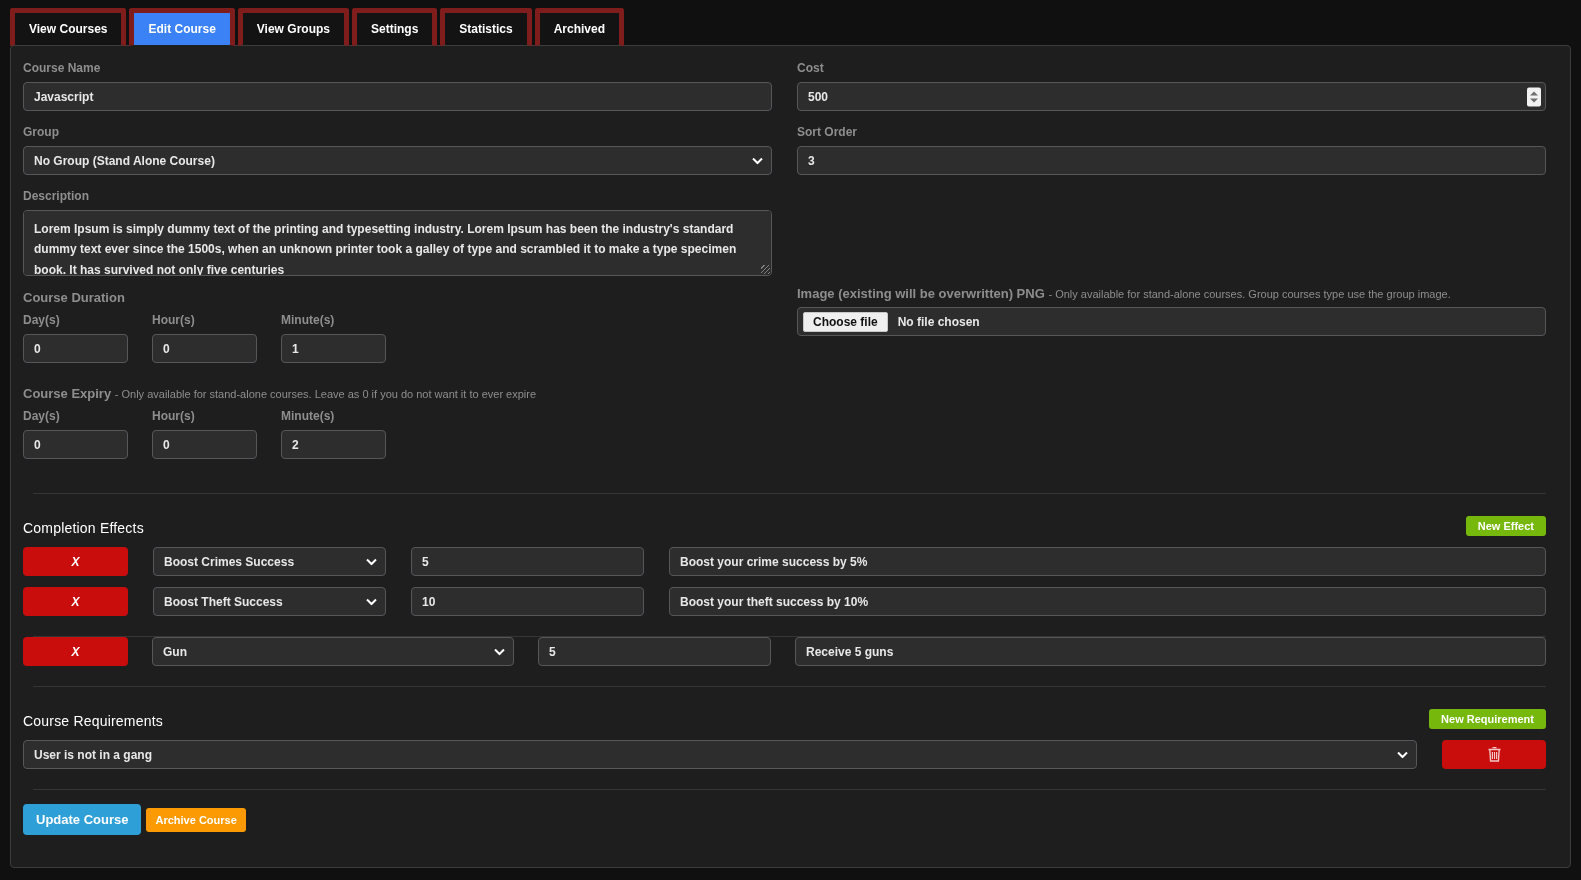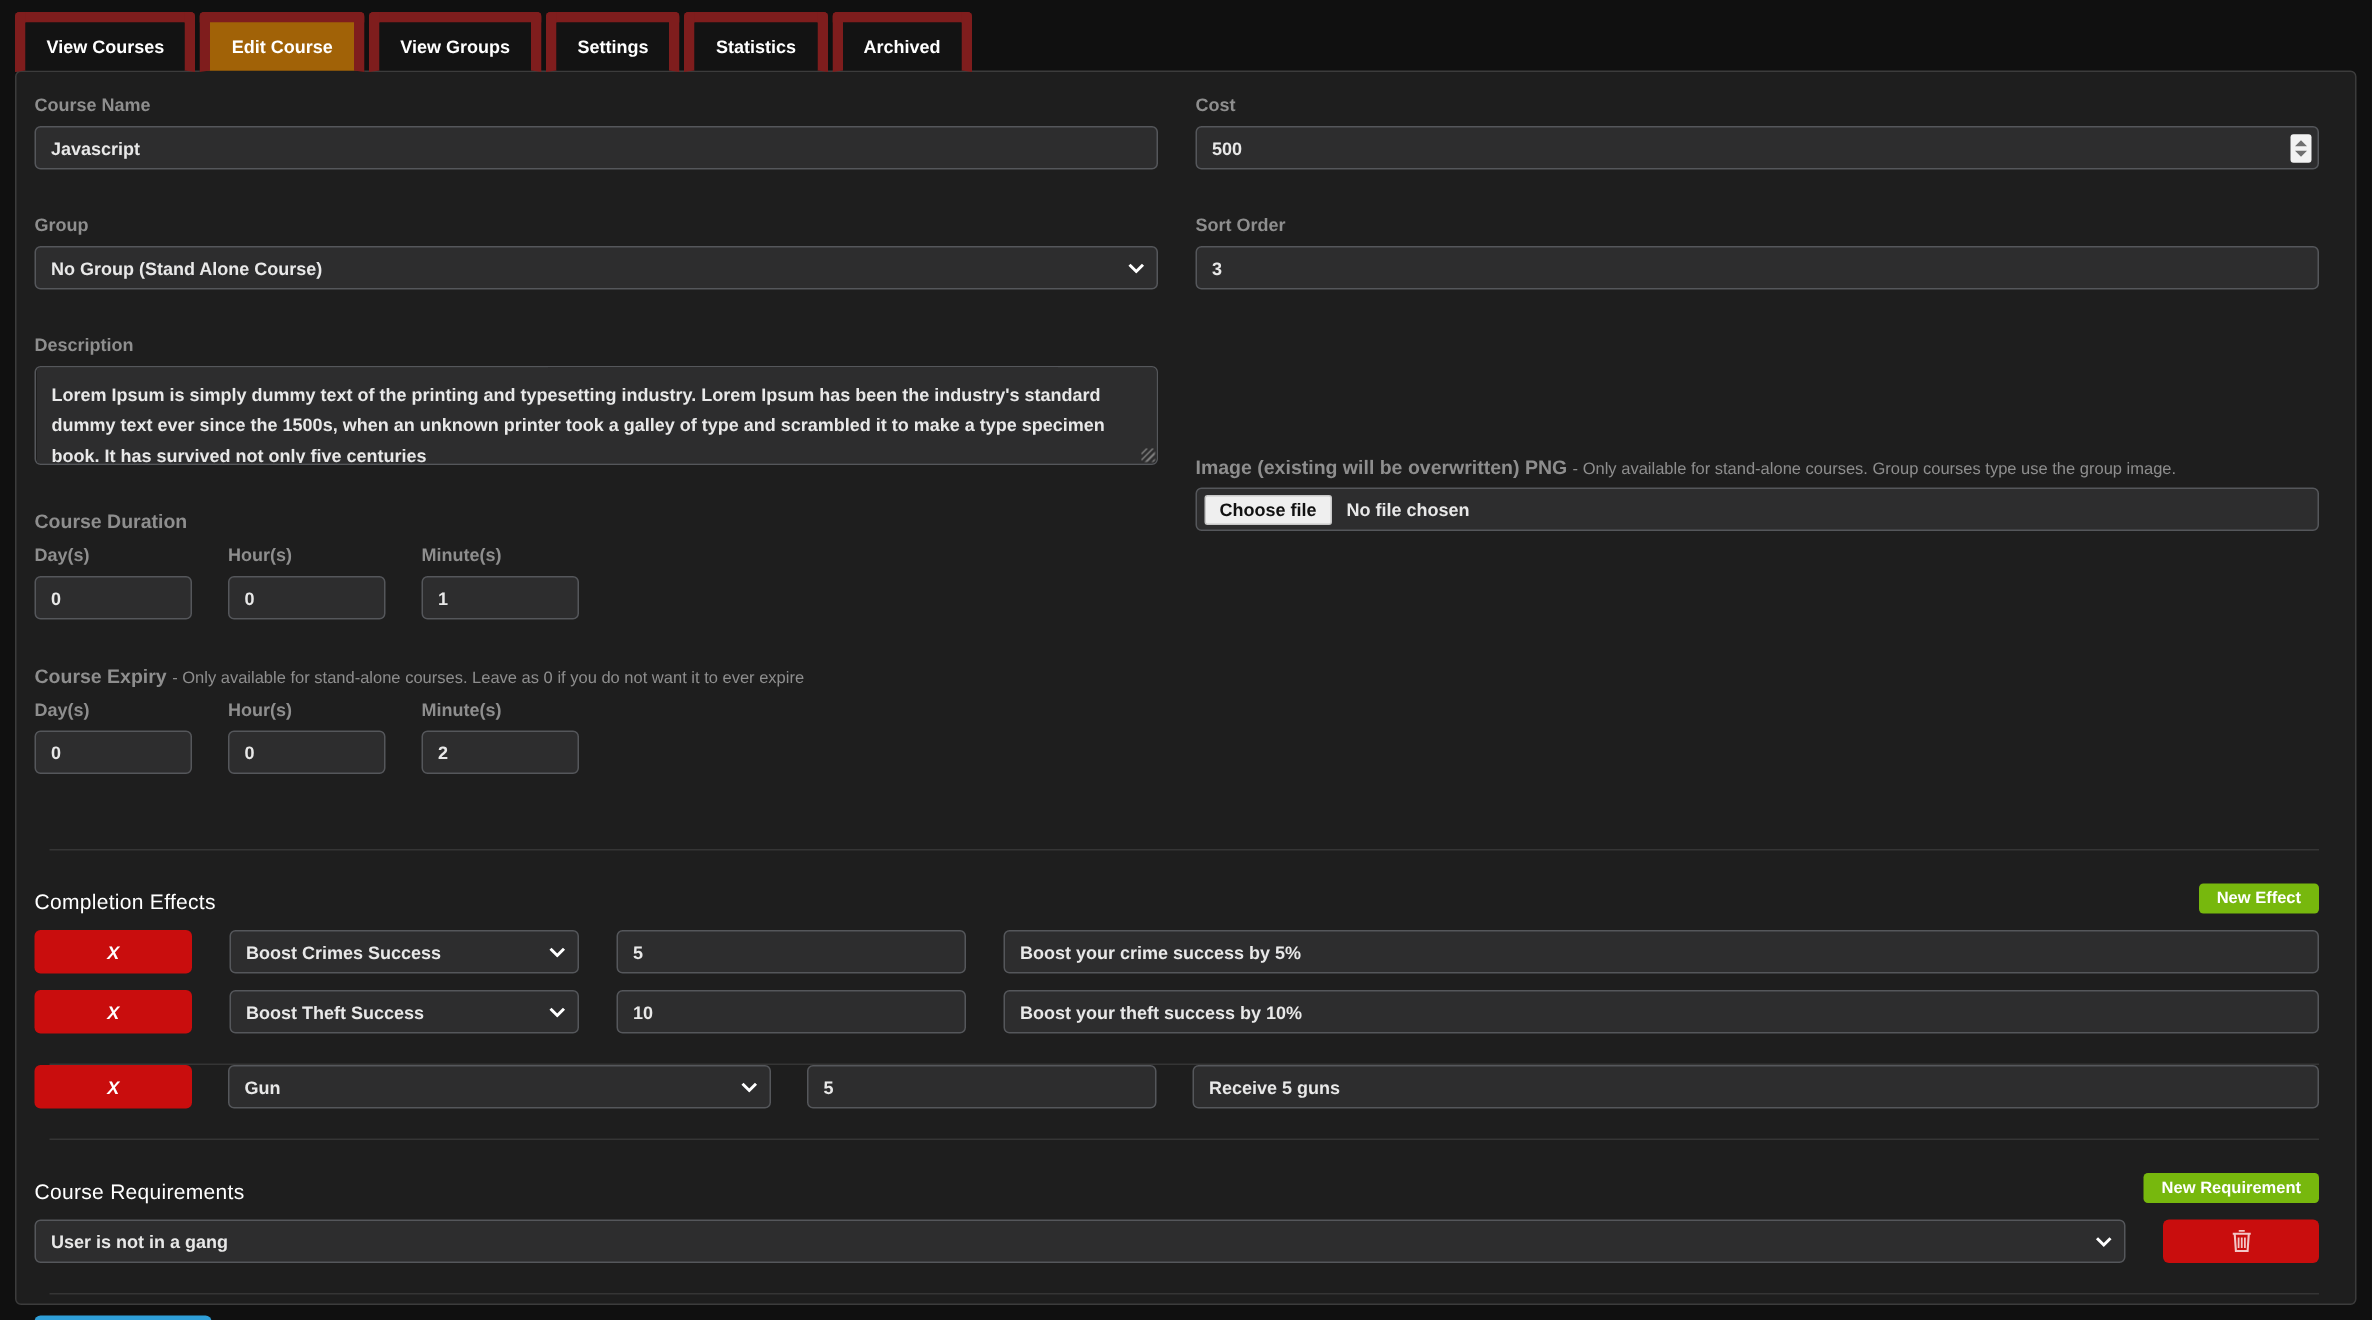--- a/index.html
+++ b/index.html
@@ -1,35 +1,35 @@
 <!DOCTYPE html>
 <html><head>
 <meta charset="utf-8">
 <style>
   * { margin:0; padding:0; box-sizing:border-box; }
   html,body { width:1581px; height:880px; background:#101010; font-family:"Liberation Sans", sans-serif; overflow:hidden; }
 
   
   .tabbar { display:flex; gap:3px; padding:8px 0 0 10px; position:relative; z-index:2; }
   .tab {
-    background:#131313; border:7px solid #7f1d1d; border-bottom:1px solid #3c3c3c;
+    background:#131313; border:5px solid #7f1d1d; border-bottom:1px solid #3c3c3c;
     color:#fff; font-size:12px; font-weight:700; padding:9px 14px;
     border-radius:3px 3px 0 0; margin-bottom:-1px; cursor:pointer; white-space:nowrap;
   }
-  .tab.active { background:#a16207; border-bottom-color:#1e1e1e; }
+  .tab.active { background:#3b82f6; border-bottom-color:#1e1e1e; }
 
   
   .panel {
     margin:0 10px; background:#1e1e1e; border:1px solid #3c3c3c; border-radius:4px;
     padding:15px 24px 18px 12px; height:823px; position:relative; z-index:1;
   }
 
   
   .form-grid { display:grid; grid-template-columns:1fr 1fr; column-gap:25px; }
-  .fgroup { margin-bottom:30px; }
+  .fgroup { margin-bottom:14px; }
   .flabel { display:block; color:#8e8e8e; font-size:12px; font-weight:700; margin-bottom:7px; }
   .input, .select, .file-box {
     width:100%; height:29px; background:#2d2d2e; border:1px solid #55575b; border-radius:4px;
     color:#e8e8e8; font-family:"Liberation Sans", sans-serif; font-size:12px; font-weight:700;
     padding:0 10px; outline:none;
   }
   textarea.input { height:66px; padding:8px 10px; line-height:1.7; resize:none; display:block; }
   .ta-wrap { position:relative; }
   .resize-grip {
     position:absolute; right:2px; bottom:2px; width:9px; height:9px;

